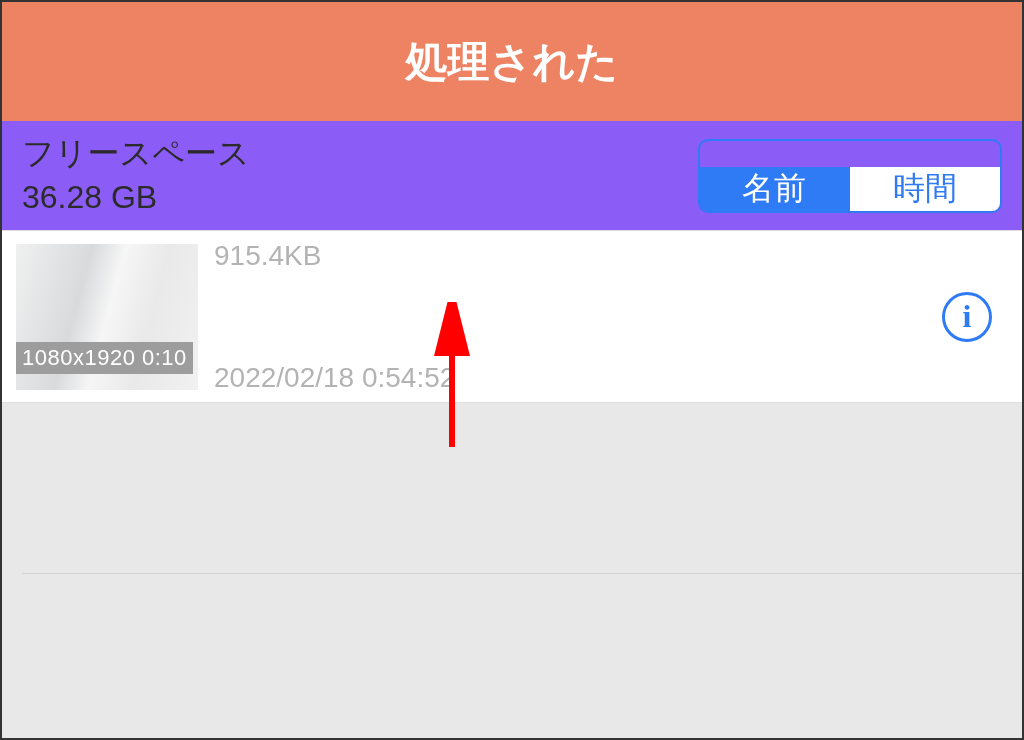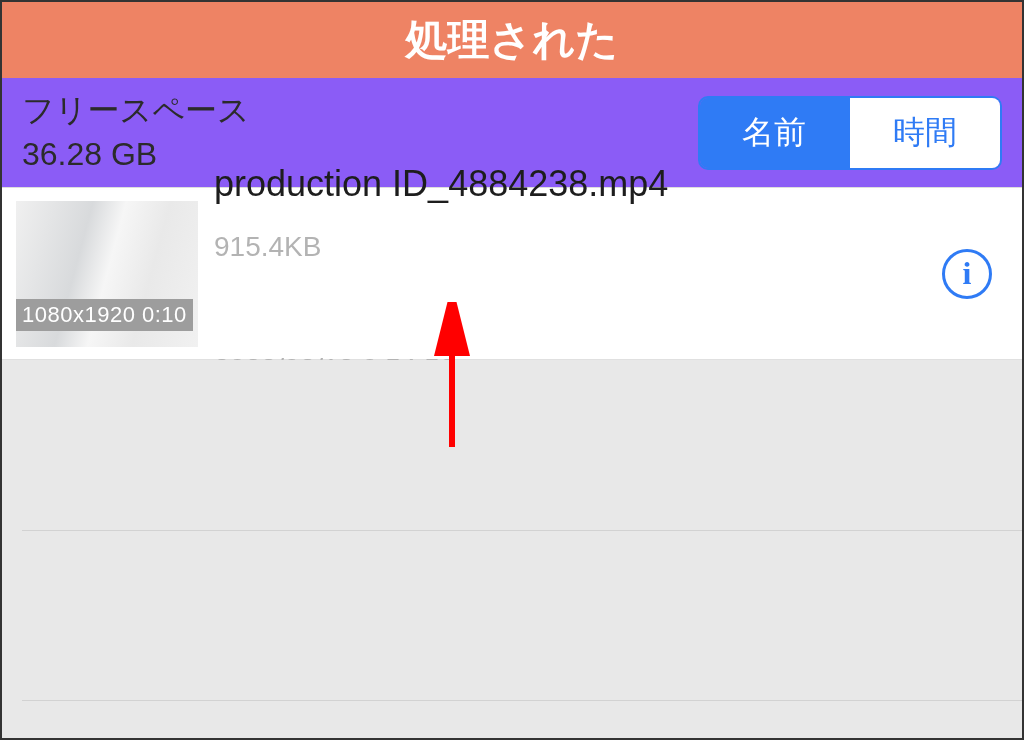--- a/index.html
+++ b/index.html
@@ -10,21 +10,21 @@
     body {
       width: 1024px;
       height: 740px;
       font-family: -apple-system, BlinkMacSystemFont, "Segoe UI", Helvetica, Arial, sans-serif;
       background: #e8e8e8;
       border: 2px solid #333;
       overflow: hidden;
     }
     .header {
       background: #ee8364;
-      height: 76px;
+      height: 119px;
       display: flex;
       align-items: center;
       justify-content: center;
     }
     .header-title {
       color: #ffffff;
       font-size: 42px;
       font-weight: 600;
     }
     .toolbar {
@@ -41,20 +41,21 @@
       color: #2b2b2b;
       font-size: 32px;
       line-height: 1.35;
     }
     .segment-control {
       display: flex;
       border: 2px solid #2f7bf5;
       border-radius: 10px;
       overflow: hidden;
       height: 74px;
+      align-items: flex-end;
     }
     .segment {
       display: flex;
       align-items: center;
       justify-content: center;
       font-size: 32px;
       padding: 0 28px;
       color: #2f7bf5;
       background: #ffffff;
       border-right: 2px solid #2f7bf5;
@@ -176,21 +177,20 @@
 <div class="list">
   <div class="list-item">
     <div class="thumb">
       <div class="thumb-overlay">
         <span>1080x1920</span>
         <span> </span>
         <span>0:10</span>
       </div>
     </div>
     <div class="item-body">
-      <div class="item-name">production ID_4884238.mp4</div>
       <div class="item-meta">
         <span class="item-size">915.4KB</span>
         <span class="item-date">2022/02/18 0:54:52</span>
       </div>
     </div>
     <div class="info-btn">
       <span>i</span>
     </div>
   </div>
 </div>

